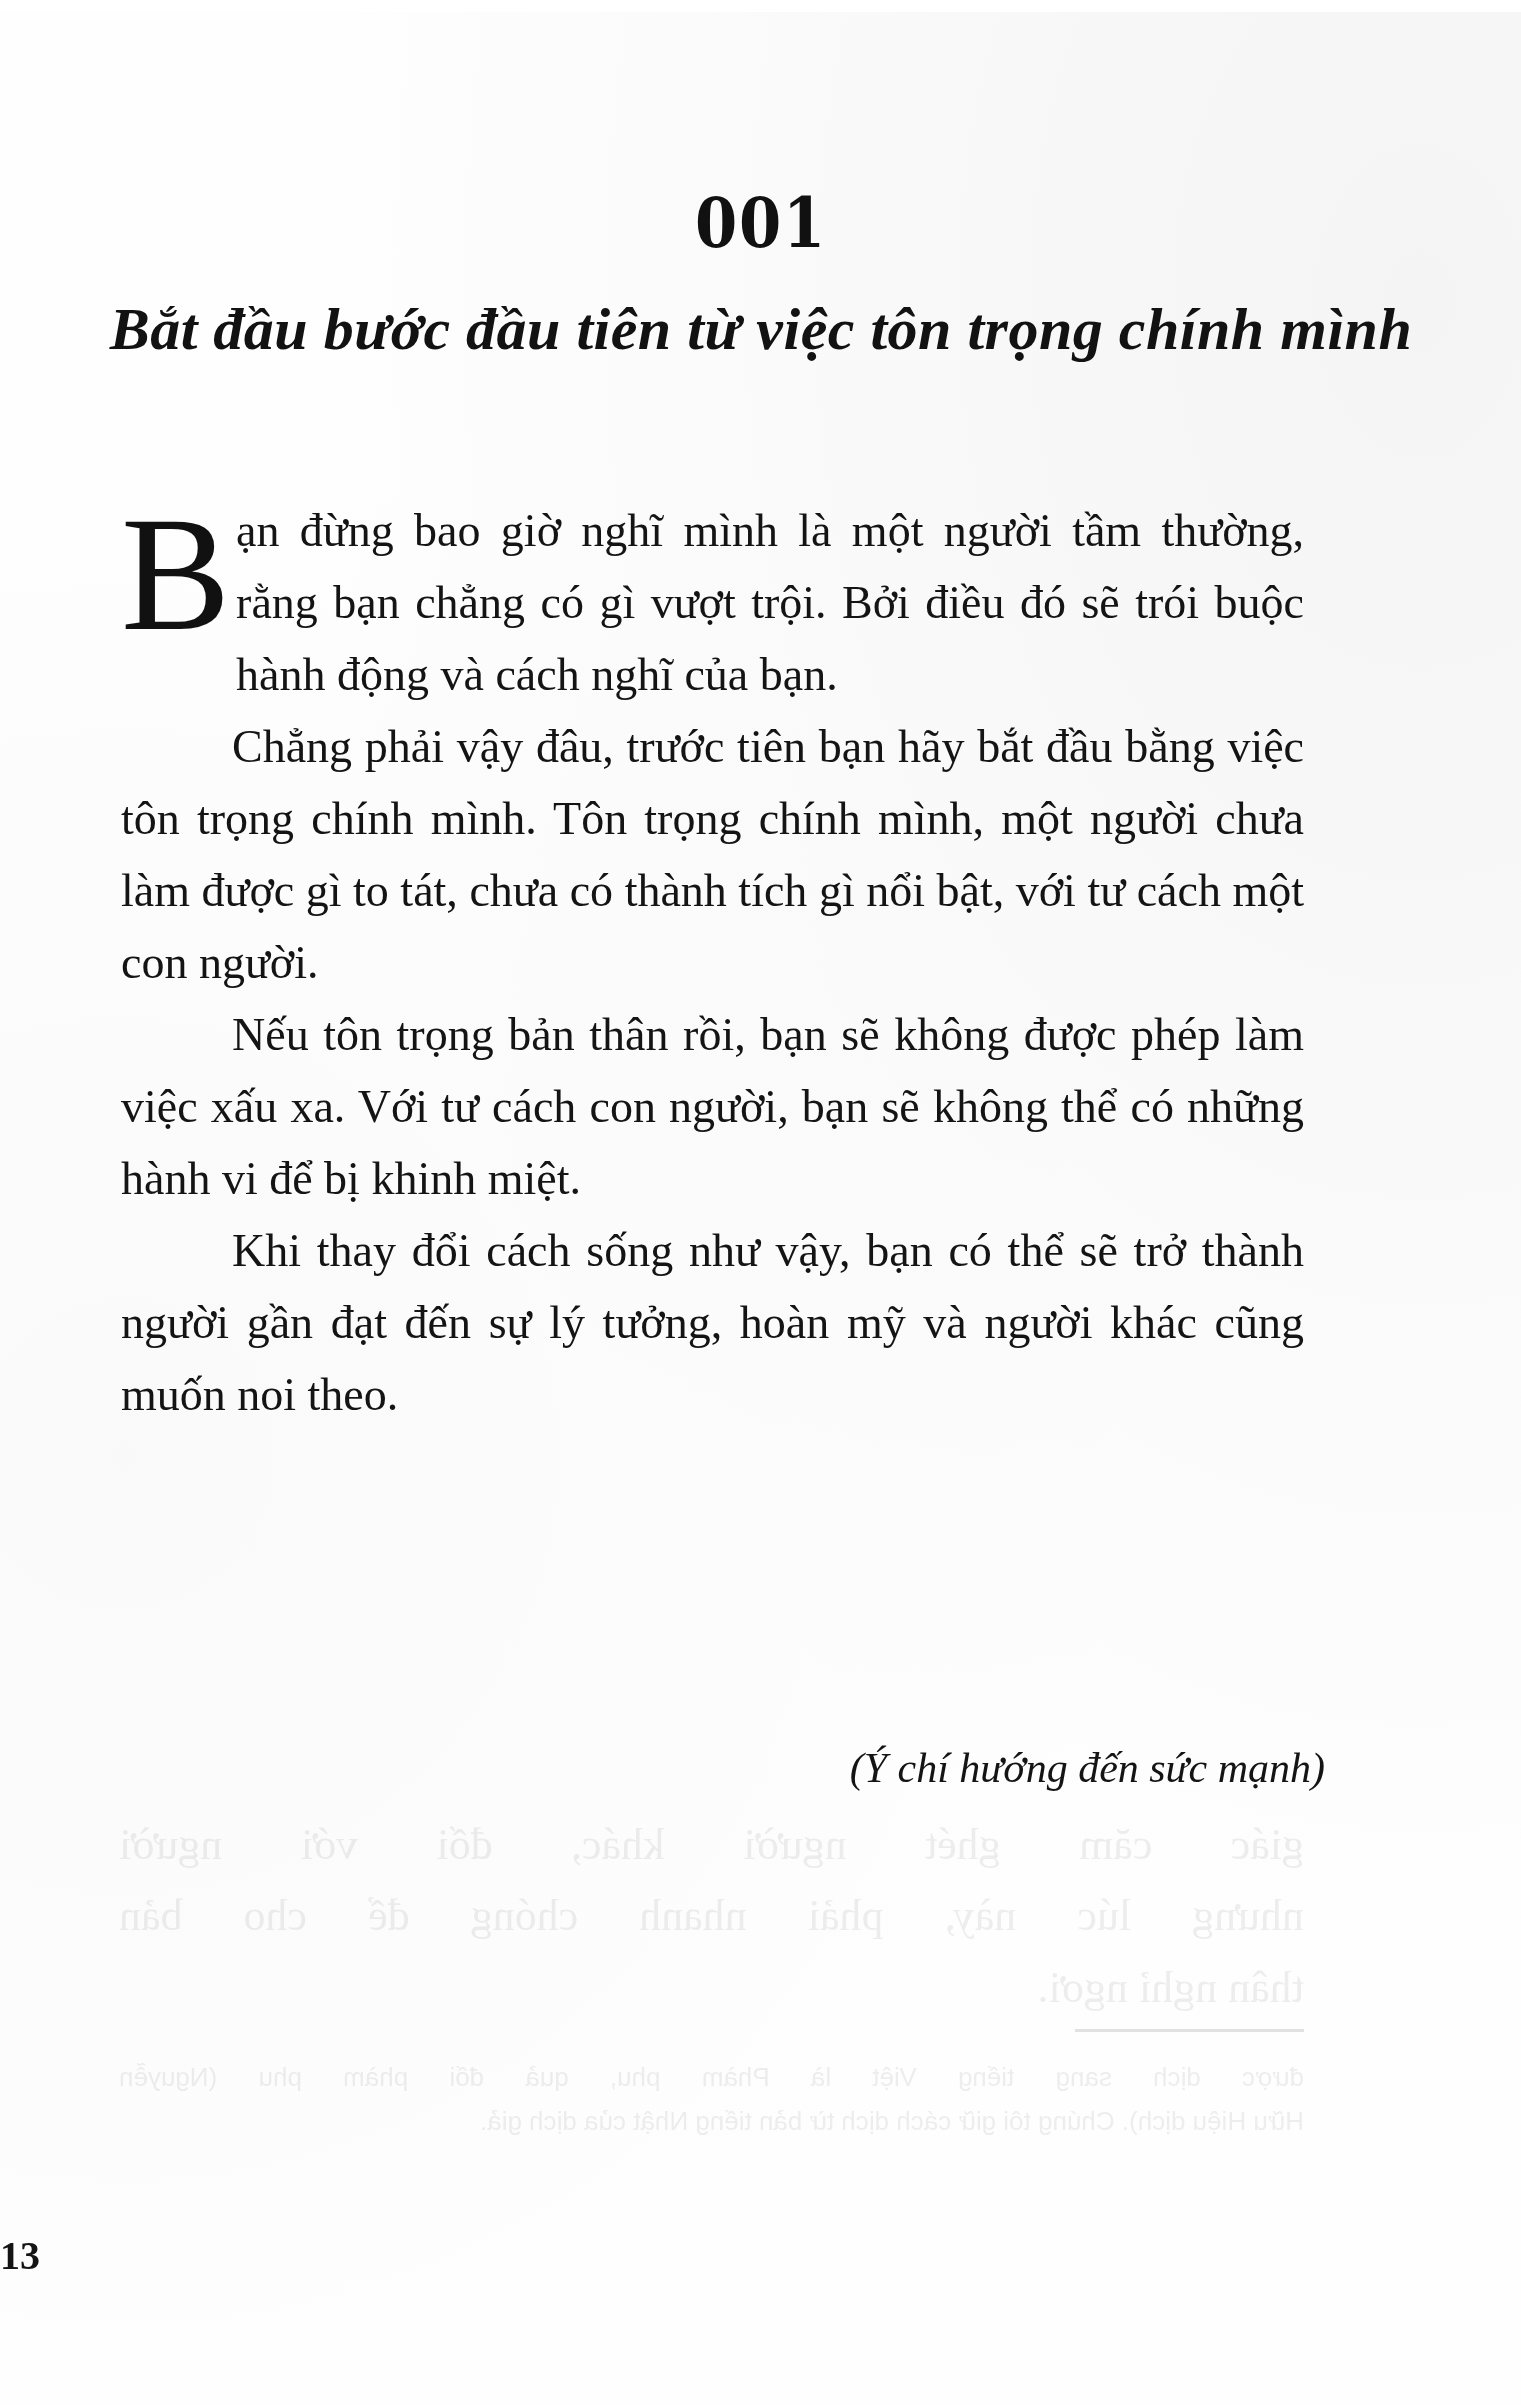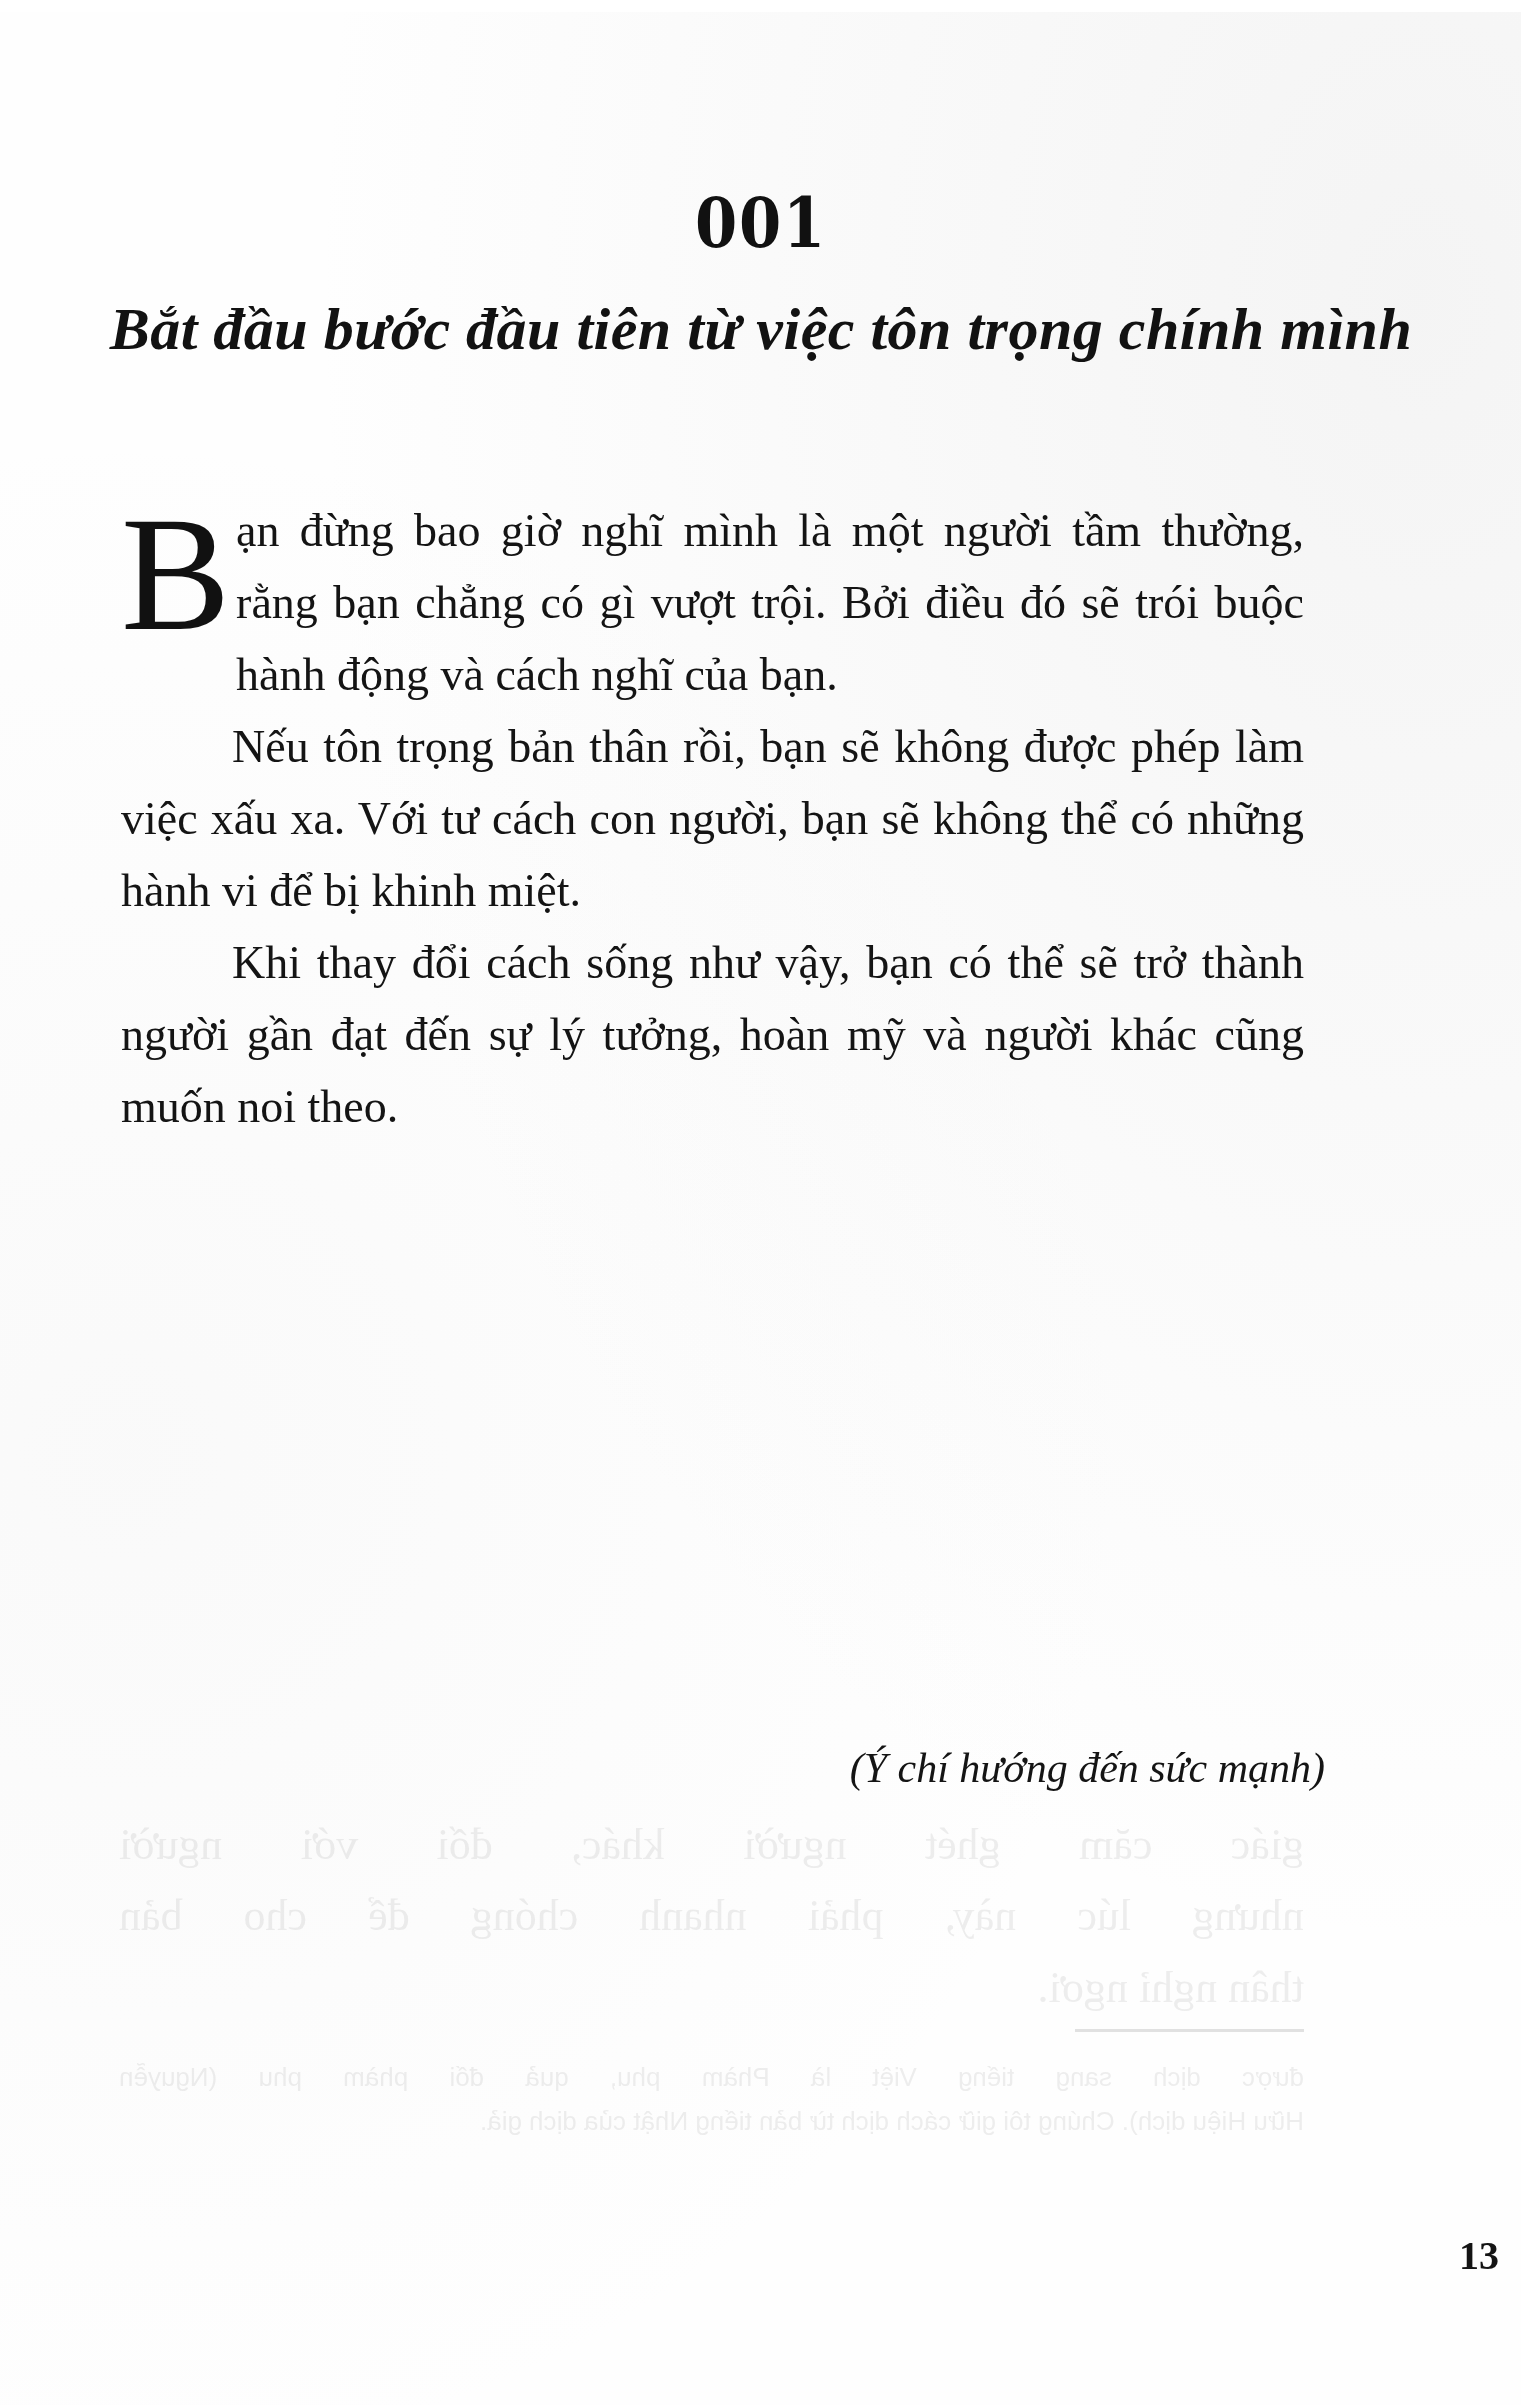--- a/index.html
+++ b/index.html
@@ -123,21 +123,21 @@
     font-family: Liberation Serif, serif;
     font-style: italic;
     font-size: 42px;
     color: #141414;
   }
   .page-number {
     position: absolute;
     top: 2220px;
     left: 0;
     width: 1522px;
-    text-align: right;
+    text-align: left;
     font-family: "Liberation Serif", serif;
     font-weight: bold;
     font-size: 40px;
     color: #141414;
     padding-right: 23px;
     box-sizing: border-box;
   }
 </style>
 </head>
 <body>
@@ -153,20 +153,21 @@
   <div class="bleed" style="top:2046px;height:96px;">
     <div class="bleed-foot" style="top:3.8px;">được dịch sang tiếng Việt là Phàm phu, quả đối phàm phu (Nguyễn</div>
     <div class="bleed-foot" style="top:48px;text-align-last:left;">Hữu Hiệu dịch). Chúng tôi giữ cách dịch từ bản tiếng Nhật của dịch giả.</div>
   </div>
 
   <div class="chapter-number">001</div>
   <div class="chapter-title">Bắt đầu bước đầu tiên từ việc tôn trọng chính mình</div>
 
   <div class="body-text">
     <p class="first"><span class="dropcap">B</span><span>ạn đừng bao giờ nghĩ mình là một người tầm thường, rằng bạn chẳng có gì vượt trội. Bởi điều đó sẽ trói buộc hành động và cách nghĩ của bạn.</span></p>
+    <p>Chẳng phải vậy đâu, trước tiên bạn hãy bắt đầu bằng việc tôn trọng chính mình. Tôn trọng chính mình, một người chưa làm được gì to tát, chưa có thành tích gì nổi bật, với tư cách một con người.</p>
     <p>Nếu tôn trọng bản thân rồi, bạn sẽ không được phép làm việc xấu xa. Với tư cách con người, bạn sẽ không thể có những hành vi để bị khinh miệt.</p>
     <p>Khi thay đổi cách sống như vậy, bạn có thể sẽ trở thành người gần đạt đến sự lý tưởng, hoàn mỹ và người khác cũng muốn noi theo.</p>
   </div>
 
   <div class="attribution">(Ý chí hướng đến sức mạnh)</div>
 
   <div class="page-number">13</div>
 </div>
 
 

